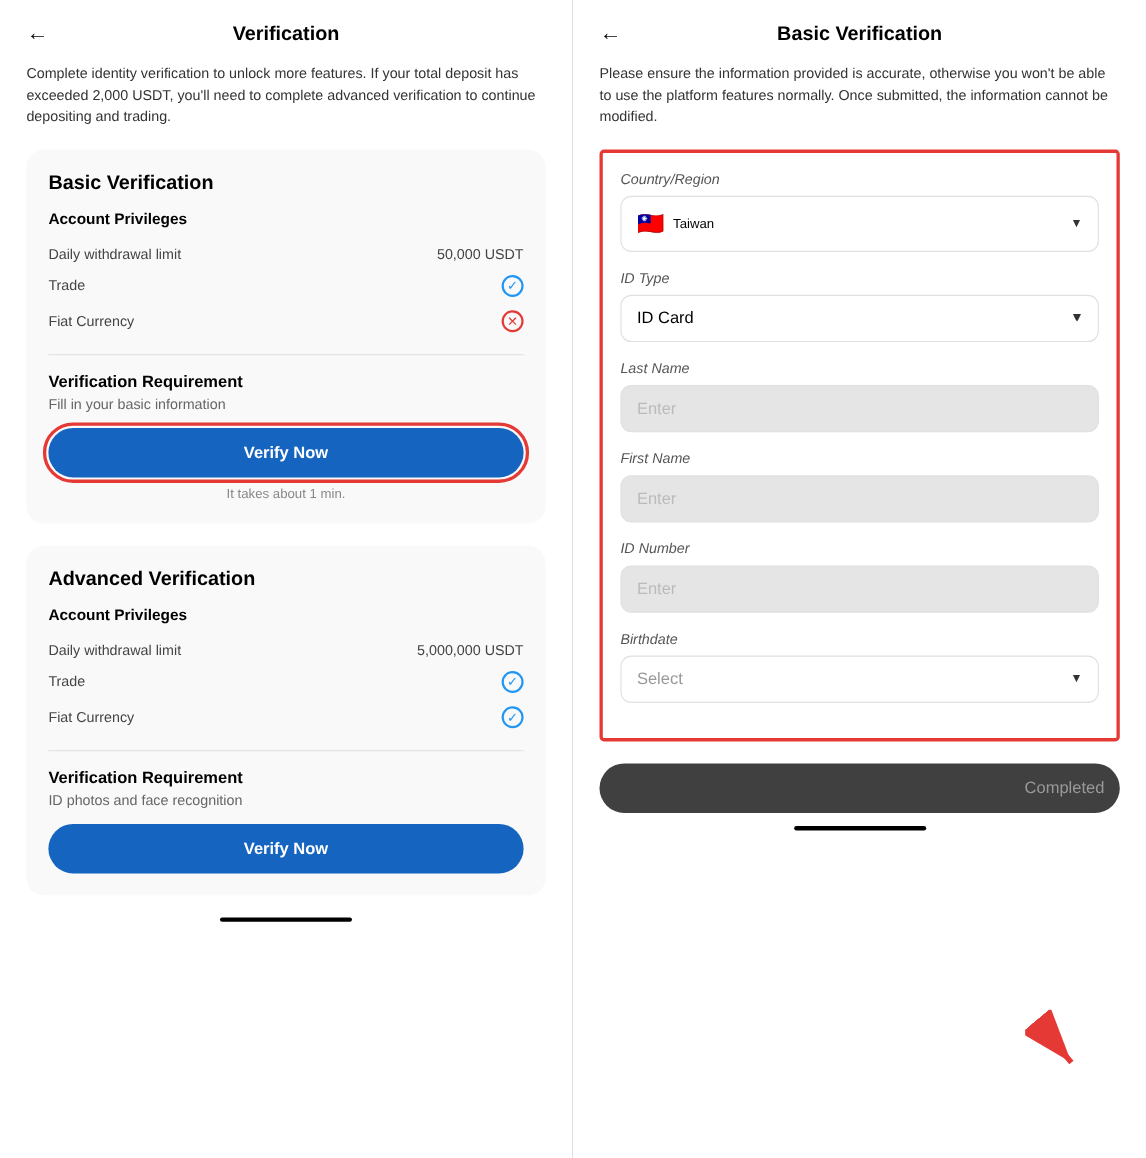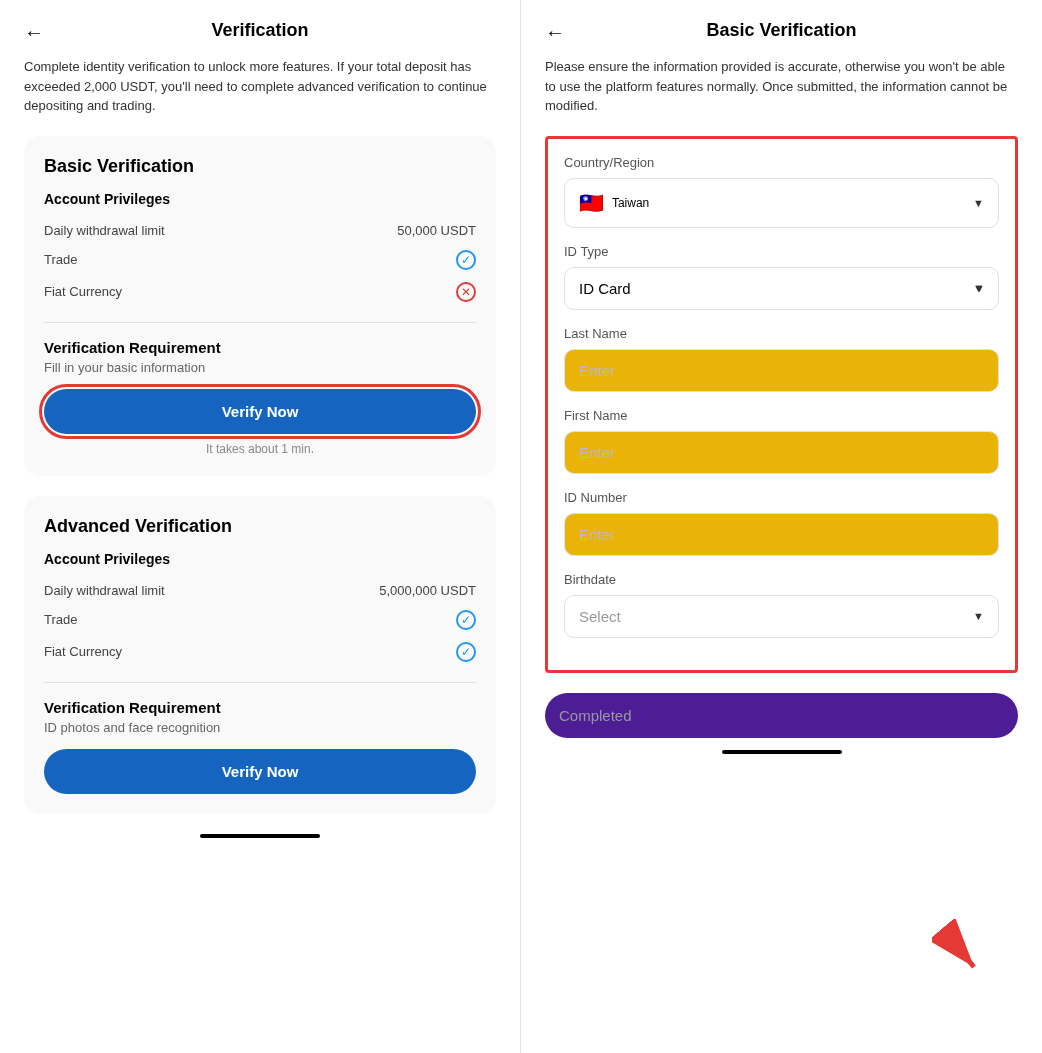--- a/index.html
+++ b/index.html
@@ -145,28 +145,29 @@
       margin-bottom: 20px;
     }
     .form-group {
       margin-bottom: 16px;
     }
     .form-label {
       font-size: 13px;
       color: #555;
       margin-bottom: 8px;
       display: block;
+      font-style: italic;
     }
     .form-select, .form-input {
       width: 100%;
       padding: 12px 14px;
       border: 1px solid #e0e0e0;
       border-radius: 10px;
       font-size: 15px;
-      background: #eab308;
+      background: #e5e5e5;
       appearance: none;
       -webkit-appearance: none;
       color: #333;
     }
     .form-input::placeholder {
       color: #bbb;
     }
     .select-wrapper {
       position: relative;
     }
@@ -200,28 +201,28 @@
       flex: 1;
     }
     .dropdown-arrow {
       font-size: 11px;
       color: #333;
     }
     .completed-btn {
       display: block;
       width: 100%;
       padding: 14px;
-      background: #4c1d95;
+      background: #404040;
       color: #999;
       font-size: 15px;
       font-weight: 500;
       border: none;
       border-radius: 30px;
       cursor: not-allowed;
-      text-align: left;
+      text-align: right;
       margin-top: 10px;
     }
     .arrow-indicator {
       position: absolute;
       right: 50px;
       bottom: 70px;
     }
     .arrow-indicator svg {
       width: 60px;
       height: 60px;

